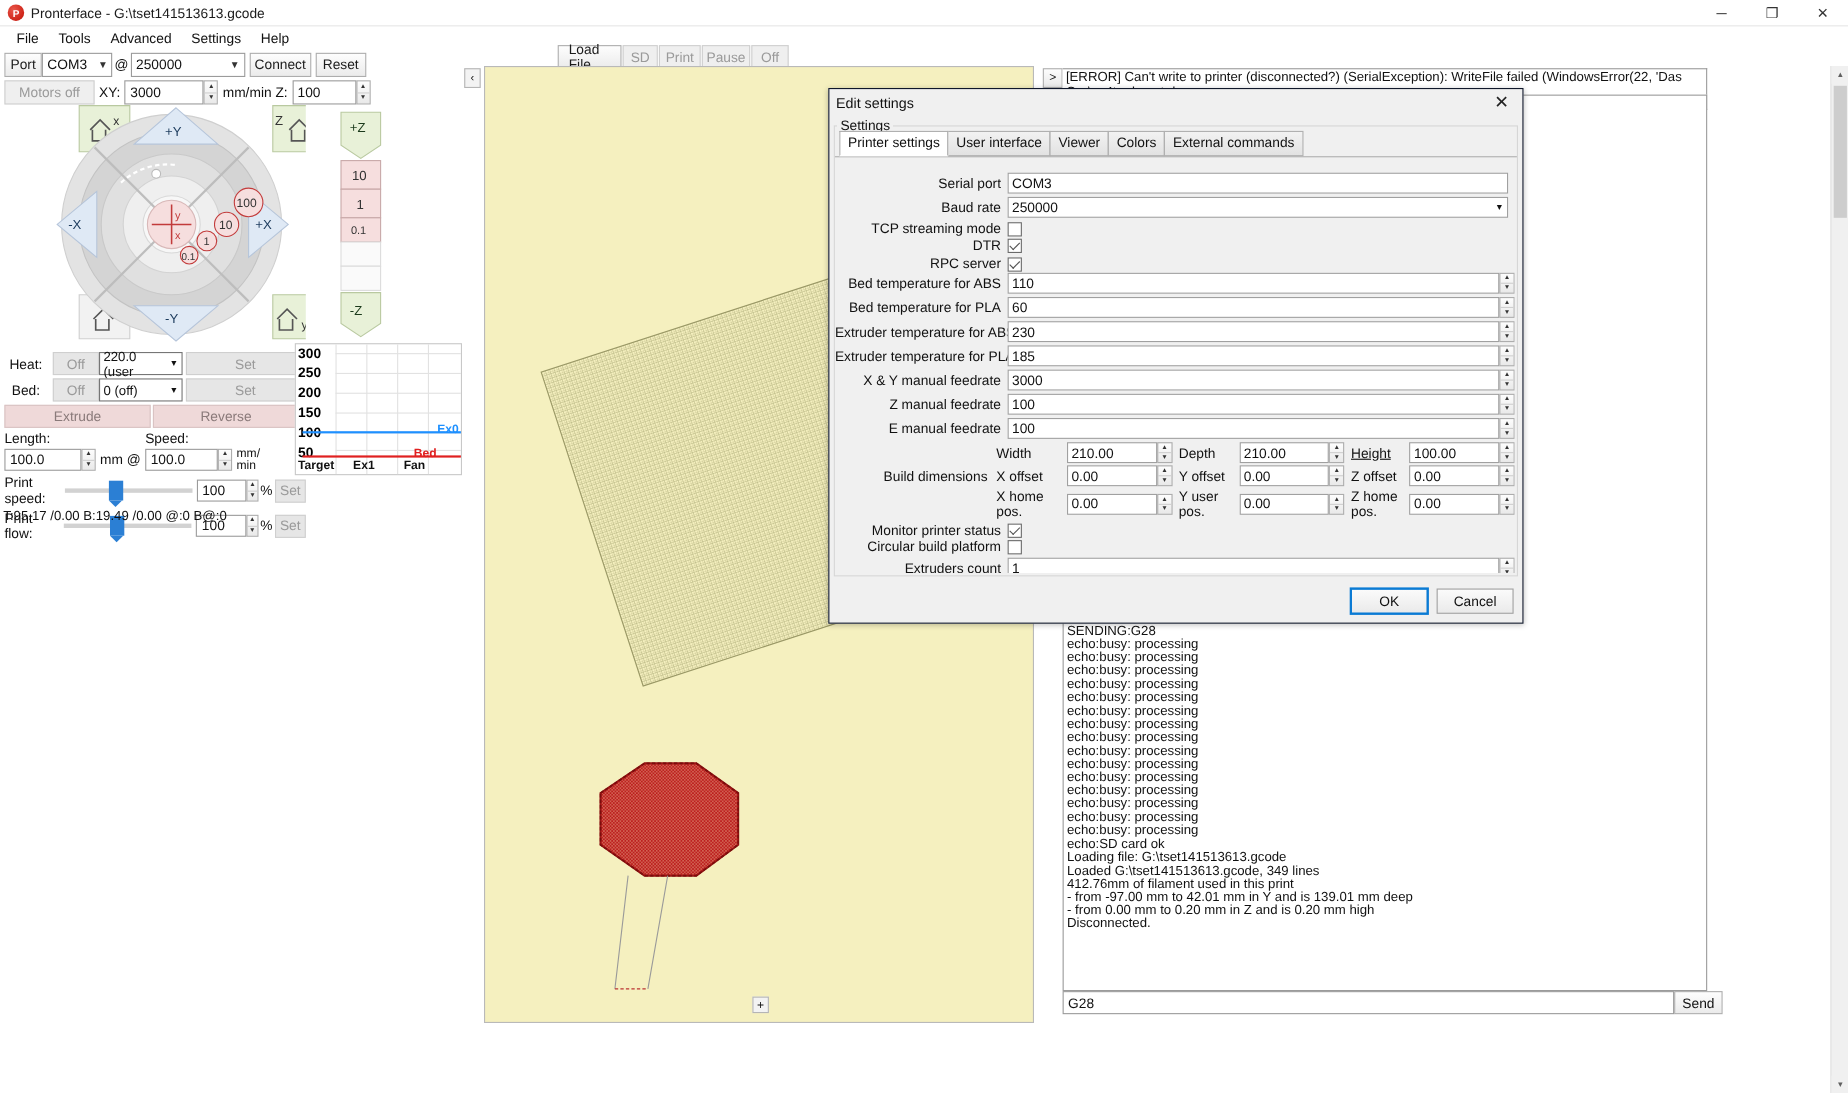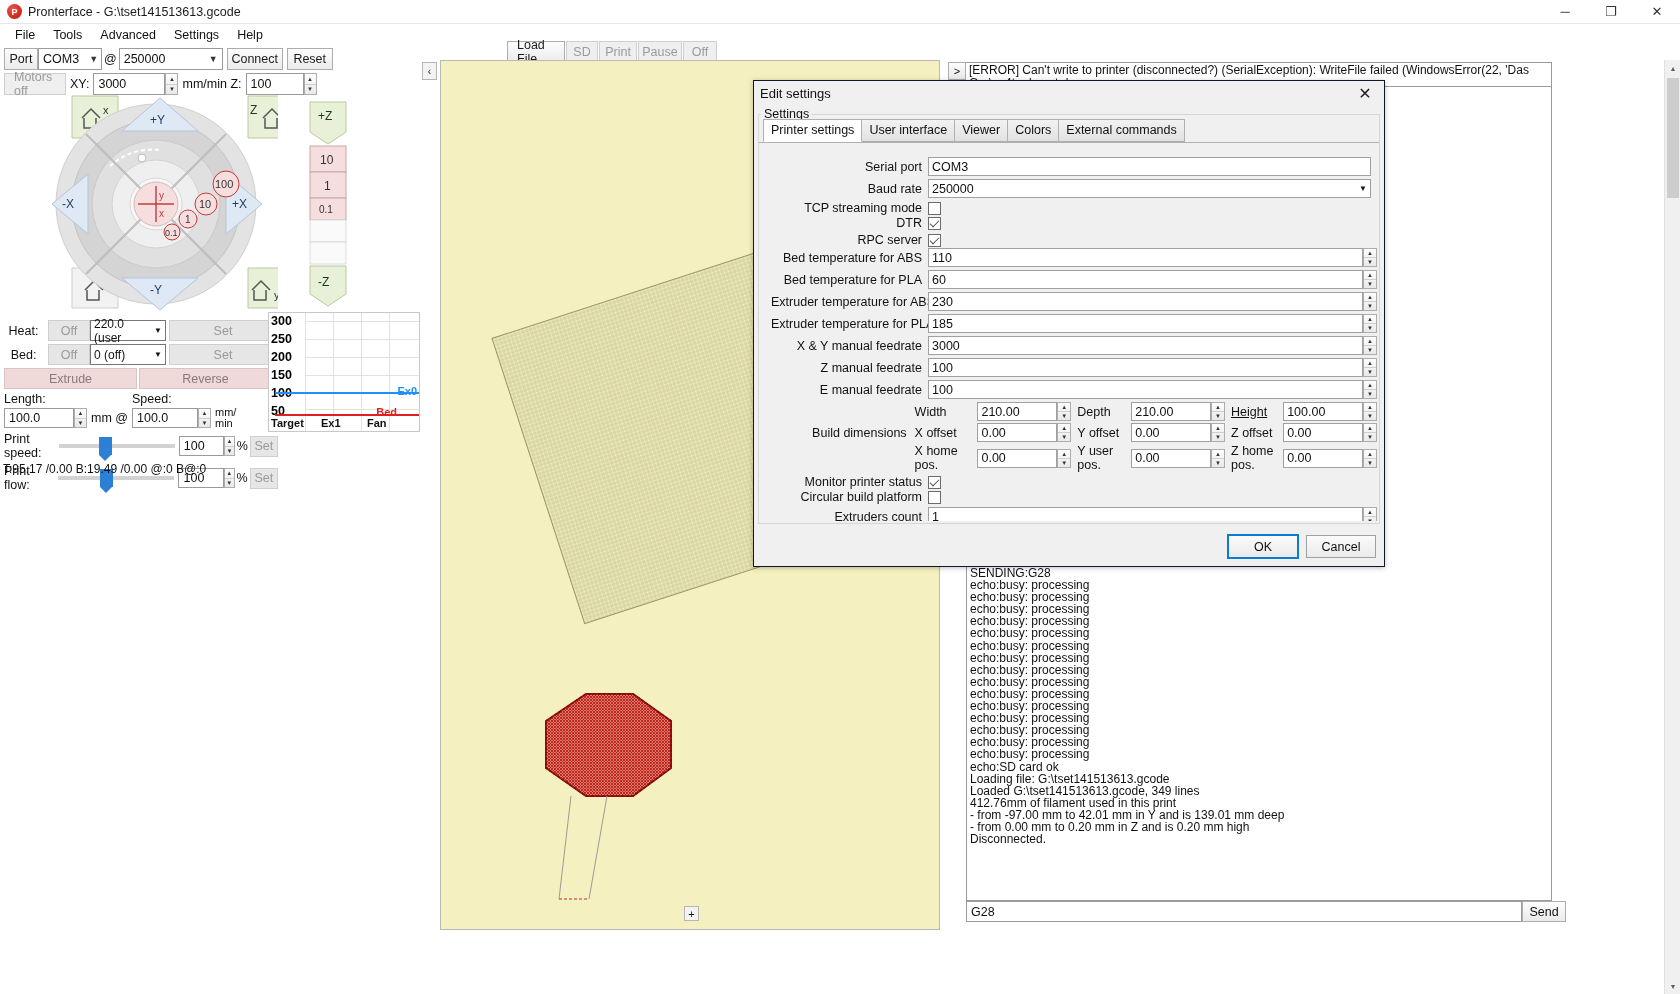--- a/index.html
+++ b/index.html
@@ -101,21 +101,21 @@
   #dlg-body { position:absolute; left:4px; top:26px; right:4px; bottom:4px; }
   fieldset.grp { border:1px solid #d6d6d6; margin:0; padding:0; position:absolute;
     left:0; right:0; top:0; bottom:38px; }
   fieldset.grp legend { font-size:12.5px; padding:0 3px; margin-left:2px; }
   
   #tabs { display:flex; padding-left:4px; margin-top:-2px; border-bottom:1px solid #b0b0b0;}
   .tab { padding:3px 7px 4px 7px; font-size:12.5px; border:1px solid #b0b0b0;
     background:linear-gradient(#f2f2f2,#e2e2e2); margin-right:-1px; position:relative; top:0; }
   .tab.active { background:#fff; border-bottom-color:#fff; z-index:2; }
   
-  #form { position:absolute; left:0; right:2px; top:32px; bottom:2px; overflow:hidden; padding-top:4px;margin-left:12px; }
+  #form { position:absolute; left:0; right:2px; top:32px; bottom:2px; overflow:hidden; padding-top:4px; }
   .frow { display:flex; align-items:center; margin-bottom:3px; }
   .flabel { width:157px; text-align:right; padding-right:6px; font-size:12.5px; color:#111; white-space:nowrap; }
   .ftext { height:19px; border:1px solid #a0a0a0; background:#fff; font-size:12.5px;
     display:flex; align-items:center; padding:0 3px; flex:1; margin-right:0; }
   .fspin { width:14px; height:19px; border:1px solid #adadad; background:linear-gradient(#fdfdfd,#e9e9e9);
     display:flex; flex-direction:column; flex:none; }
   .fspin i { flex:1; display:flex; align-items:center; justify-content:center;
     font-size:6px; font-style:normal; color:#333; }
   .fspin i:first-child { border-bottom:1px solid #cfcfcf; }
   .cbx { width:13px; height:13px; border:1px solid #6b6b6b; background:#fff;
@@ -176,21 +176,21 @@
     </div>
     <span class="lbl" style="padding:0 2px;">@</span>
     <div class="selectish" style="width:104px;">
       <span>250000</span>
       <span class="chev">▼</span>
     </div>
     <div class="btn" style="margin-left:4px;width:56px;">Connect</div>
     <div class="btn" style="margin-left:4px;width:46px;">Reset</div>
   </div>
   <div class="trow">
-    <div class="btn dis" style="width:62px;">Motors off</div>
+    <div class="btn dis" style="width:82px;">Motors off</div>
     <span class="lbl">XY:</span>
     <div class="inp" style="width:72px;">3000</div>
     <div class="spin">
         <i>▲</i>
         <i>▼</i>
       </div>
     <span class="lbl">mm/min Z:</span>
     <div class="inp" style="width:58px;">100</div>
     <div class="spin">
         <i>▲</i>

